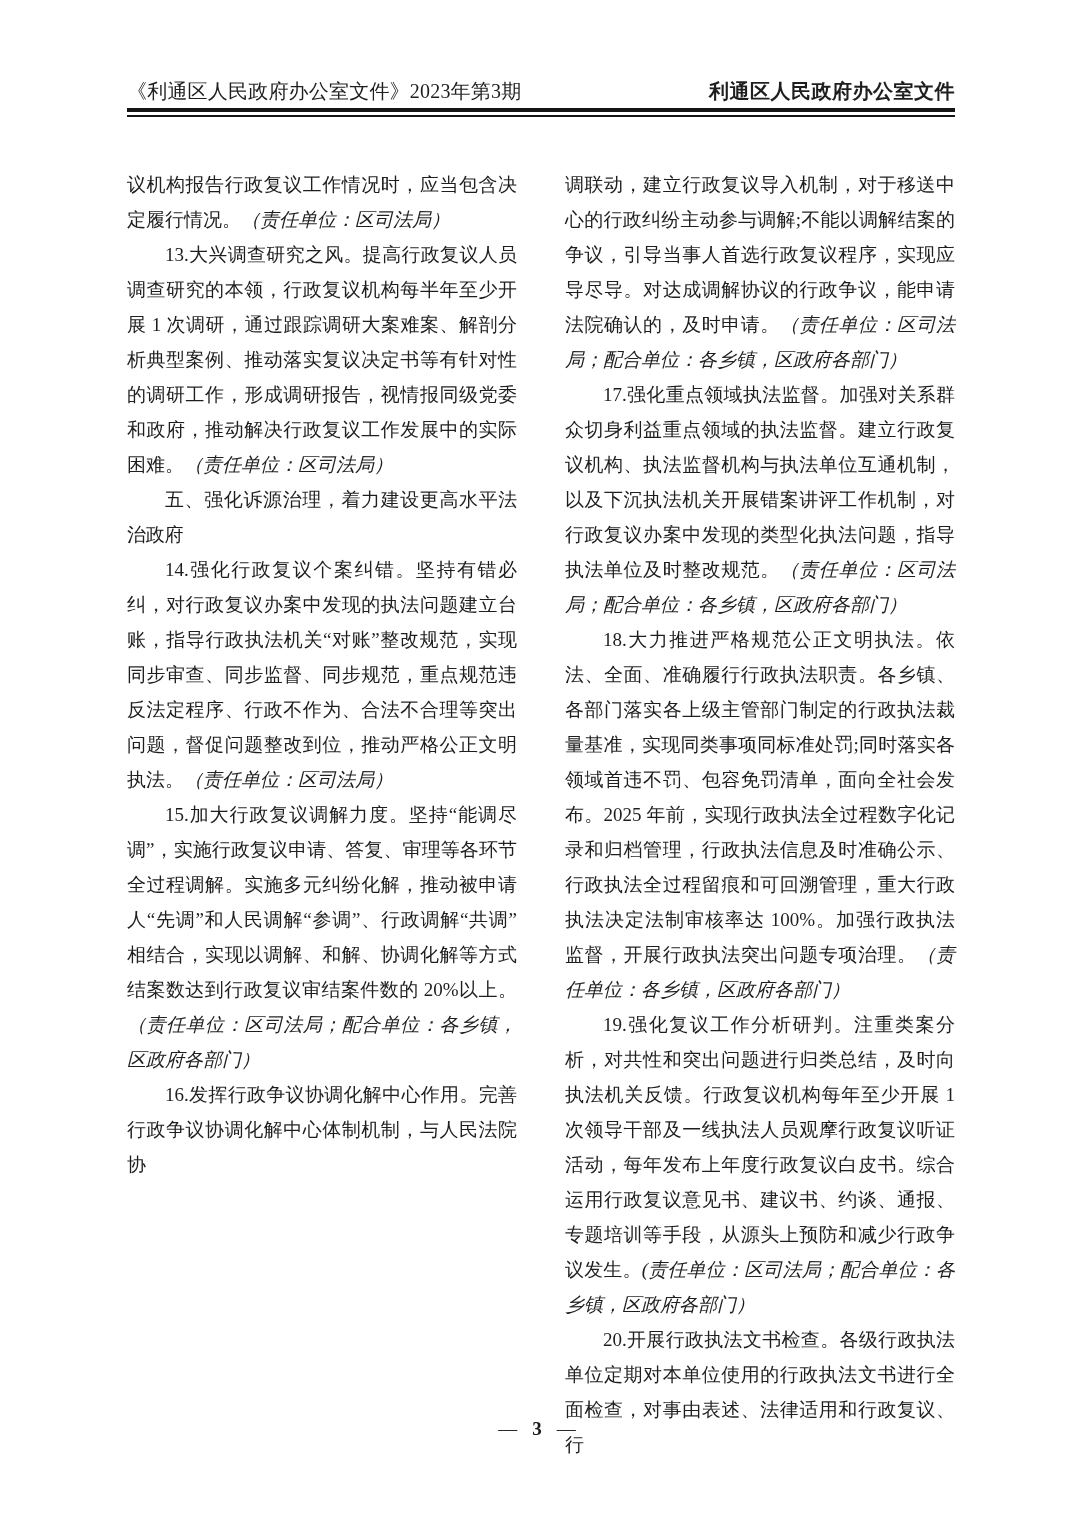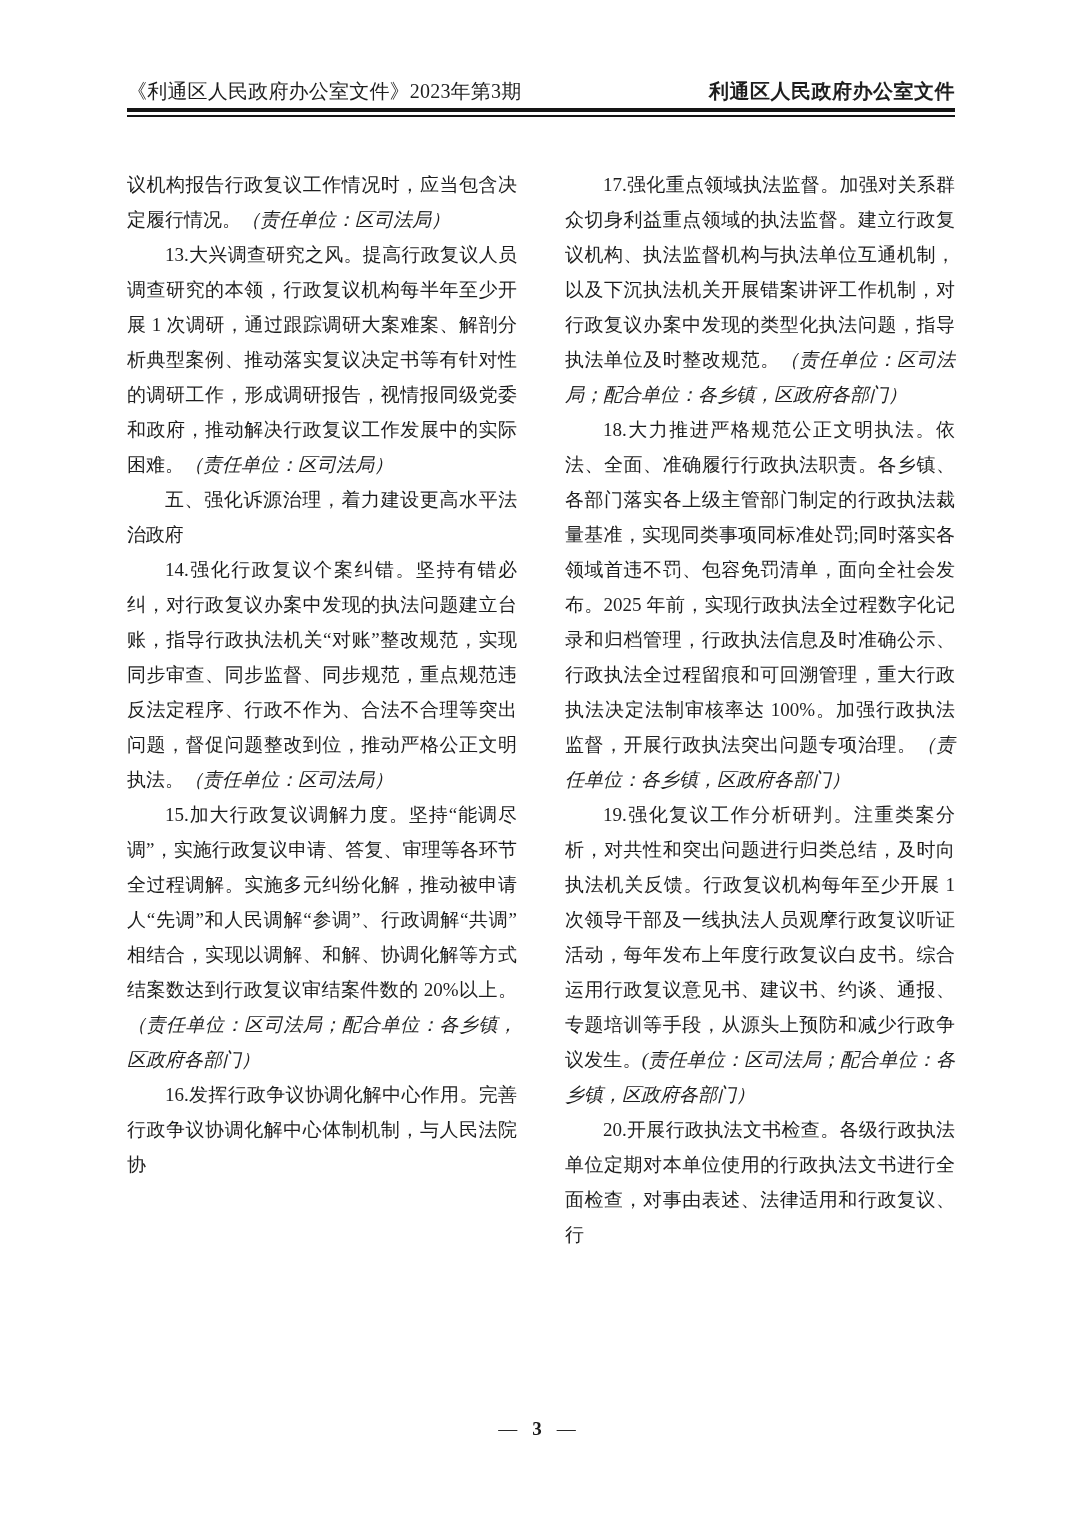--- a/index.html
+++ b/index.html
@@ -103,20 +103,21 @@
   <div class="columns">
     <div class="column">
         <p class="para no-indent"><span class="seg-song">议机构报告行政复议工作情况时，应当包含决定履行情况。</span><span class="seg-kai">（责任单位：区司法局）</span></p>
         <p class="para"><span class="seg-song">13.大兴调查研究之风。提高行政复议人员调查研究的本领，行政复议机构每半年至少开展 1 次调研，通过跟踪调研大案难案、解剖分析典型案例、推动落实复议决定书等有针对性的调研工作，形成调研报告，视情报同级党委和政府，推动解决行政复议工作发展中的实际困难。</span><span class="seg-kai">（责任单位：区司法局）</span></p>
         <p class="para heading"><span class="seg-song">五、强化诉源治理，着力建设更高水平法治政府</span></p>
         <p class="para"><span class="seg-song">14.强化行政复议个案纠错。坚持有错必纠，对行政复议办案中发现的执法问题建立台账，指导行政执法机关“对账”整改规范，实现同步审查、同步监督、同步规范，重点规范违反法定程序、行政不作为、合法不合理等突出问题，督促问题整改到位，推动严格公正文明执法。</span><span class="seg-kai">（责任单位：区司法局）</span></p>
         <p class="para"><span class="seg-song">15.加大行政复议调解力度。坚持“能调尽调”，实施行政复议申请、答复、审理等各环节全过程调解。实施多元纠纷化解，推动被申请人“先调”和人民调解“参调”、行政调解“共调”相结合，实现以调解、和解、协调化解等方式结案数达到行政复议审结案件数的 20%以上。</span><span class="seg-kai">（责任单位：区司法局；配合单位：各乡镇，区政府各部门）</span></p>
         <p class="para"><span class="seg-song">16.发挥行政争议协调化解中心作用。完善行政争议协调化解中心体制机制，与人民法院协</span></p>
       </div>
     <div class="column">
+        <p class="para no-indent"><span class="seg-song">调联动，建立行政复议导入机制，对于移送中心的行政纠纷主动参与调解;不能以调解结案的争议，引导当事人首选行政复议程序，实现应导尽导。对达成调解协议的行政争议，能申请法院确认的，及时申请。</span><span class="seg-kai">（责任单位：区司法局；配合单位：各乡镇，区政府各部门）</span></p>
         <p class="para"><span class="seg-song">17.强化重点领域执法监督。加强对关系群众切身利益重点领域的执法监督。建立行政复议机构、执法监督机构与执法单位互通机制，以及下沉执法机关开展错案讲评工作机制，对行政复议办案中发现的类型化执法问题，指导执法单位及时整改规范。</span><span class="seg-kai">（责任单位：区司法局；配合单位：各乡镇，区政府各部门）</span></p>
         <p class="para"><span class="seg-song">18.大力推进严格规范公正文明执法。依法、全面、准确履行行政执法职责。各乡镇、各部门落实各上级主管部门制定的行政执法裁量基准，实现同类事项同标准处罚;同时落实各领域首违不罚、包容免罚清单，面向全社会发布。2025 年前，实现行政执法全过程数字化记录和归档管理，行政执法信息及时准确公示、行政执法全过程留痕和可回溯管理，重大行政执法决定法制审核率达 100%。加强行政执法监督，开展行政执法突出问题专项治理。</span><span class="seg-kai">（责任单位：各乡镇，区政府各部门）</span></p>
         <p class="para"><span class="seg-song">19.强化复议工作分析研判。注重类案分析，对共性和突出问题进行归类总结，及时向执法机关反馈。行政复议机构每年至少开展 1 次领导干部及一线执法人员观摩行政复议听证活动，每年发布上年度行政复议白皮书。综合运用行政复议意见书、建议书、约谈、通报、专题培训等手段，从源头上预防和减少行政争议发生。</span><span class="seg-kai">(责任单位：区司法局；配合单位：各乡镇，区政府各部门）</span></p>
         <p class="para"><span class="seg-song">20.开展行政执法文书检查。各级行政执法单位定期对本单位使用的行政执法文书进行全面检查，对事由表述、法律适用和行政复议、行</span></p>
       </div>
   </div>
 
   <div class="page-footer">
     <span>—</span><span class="pagenum">3</span><span>—</span>
   </div>

